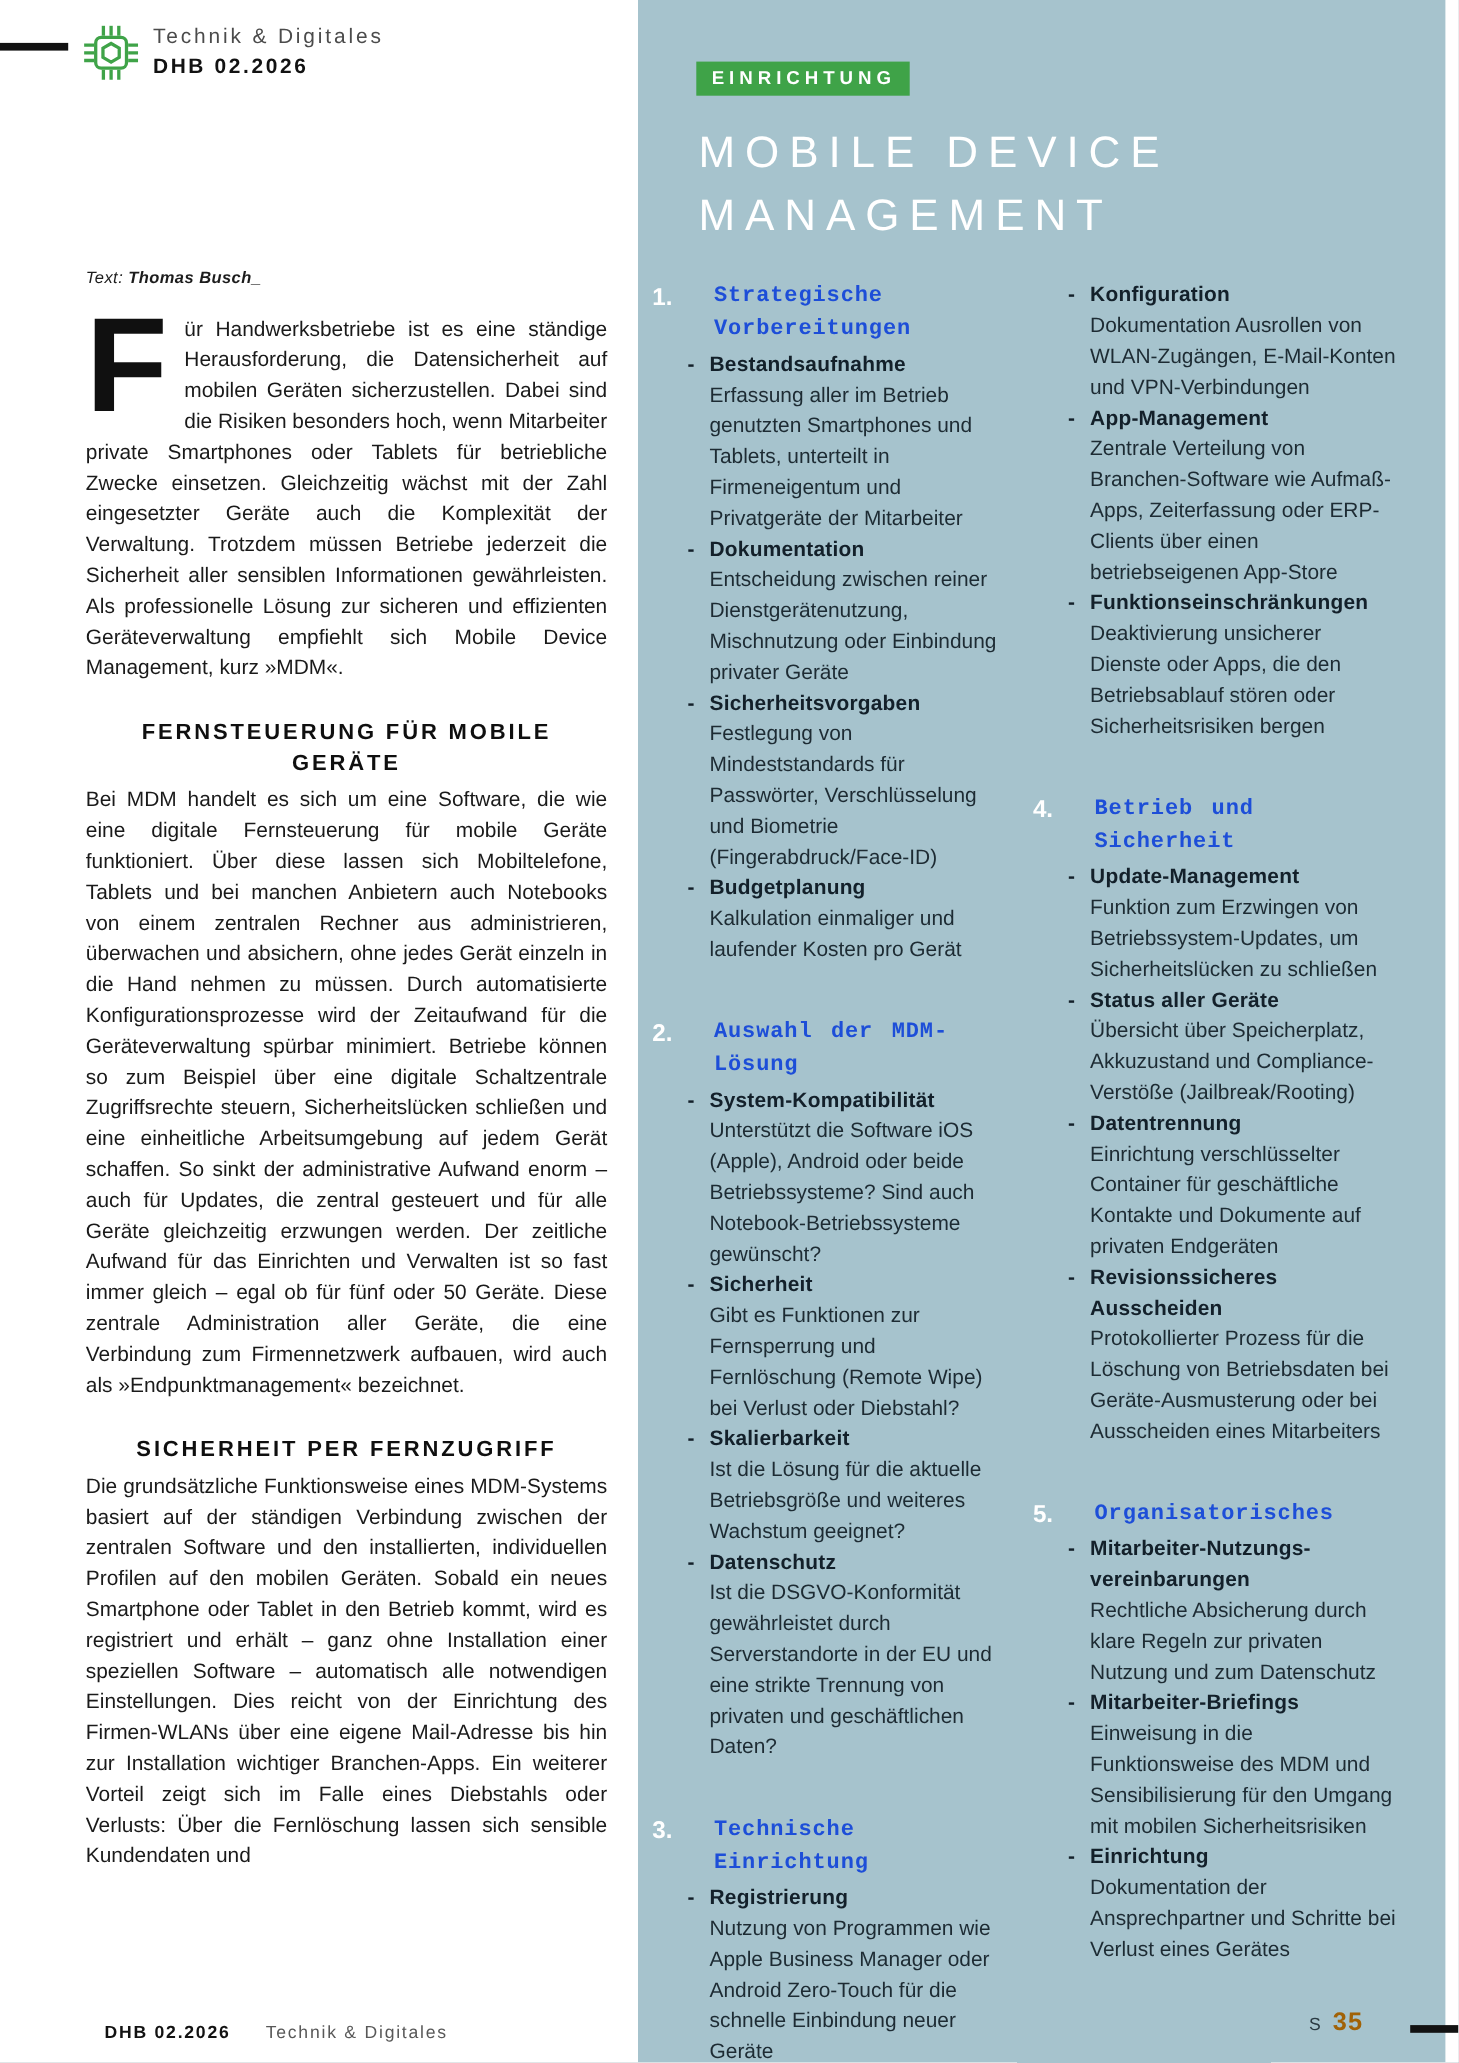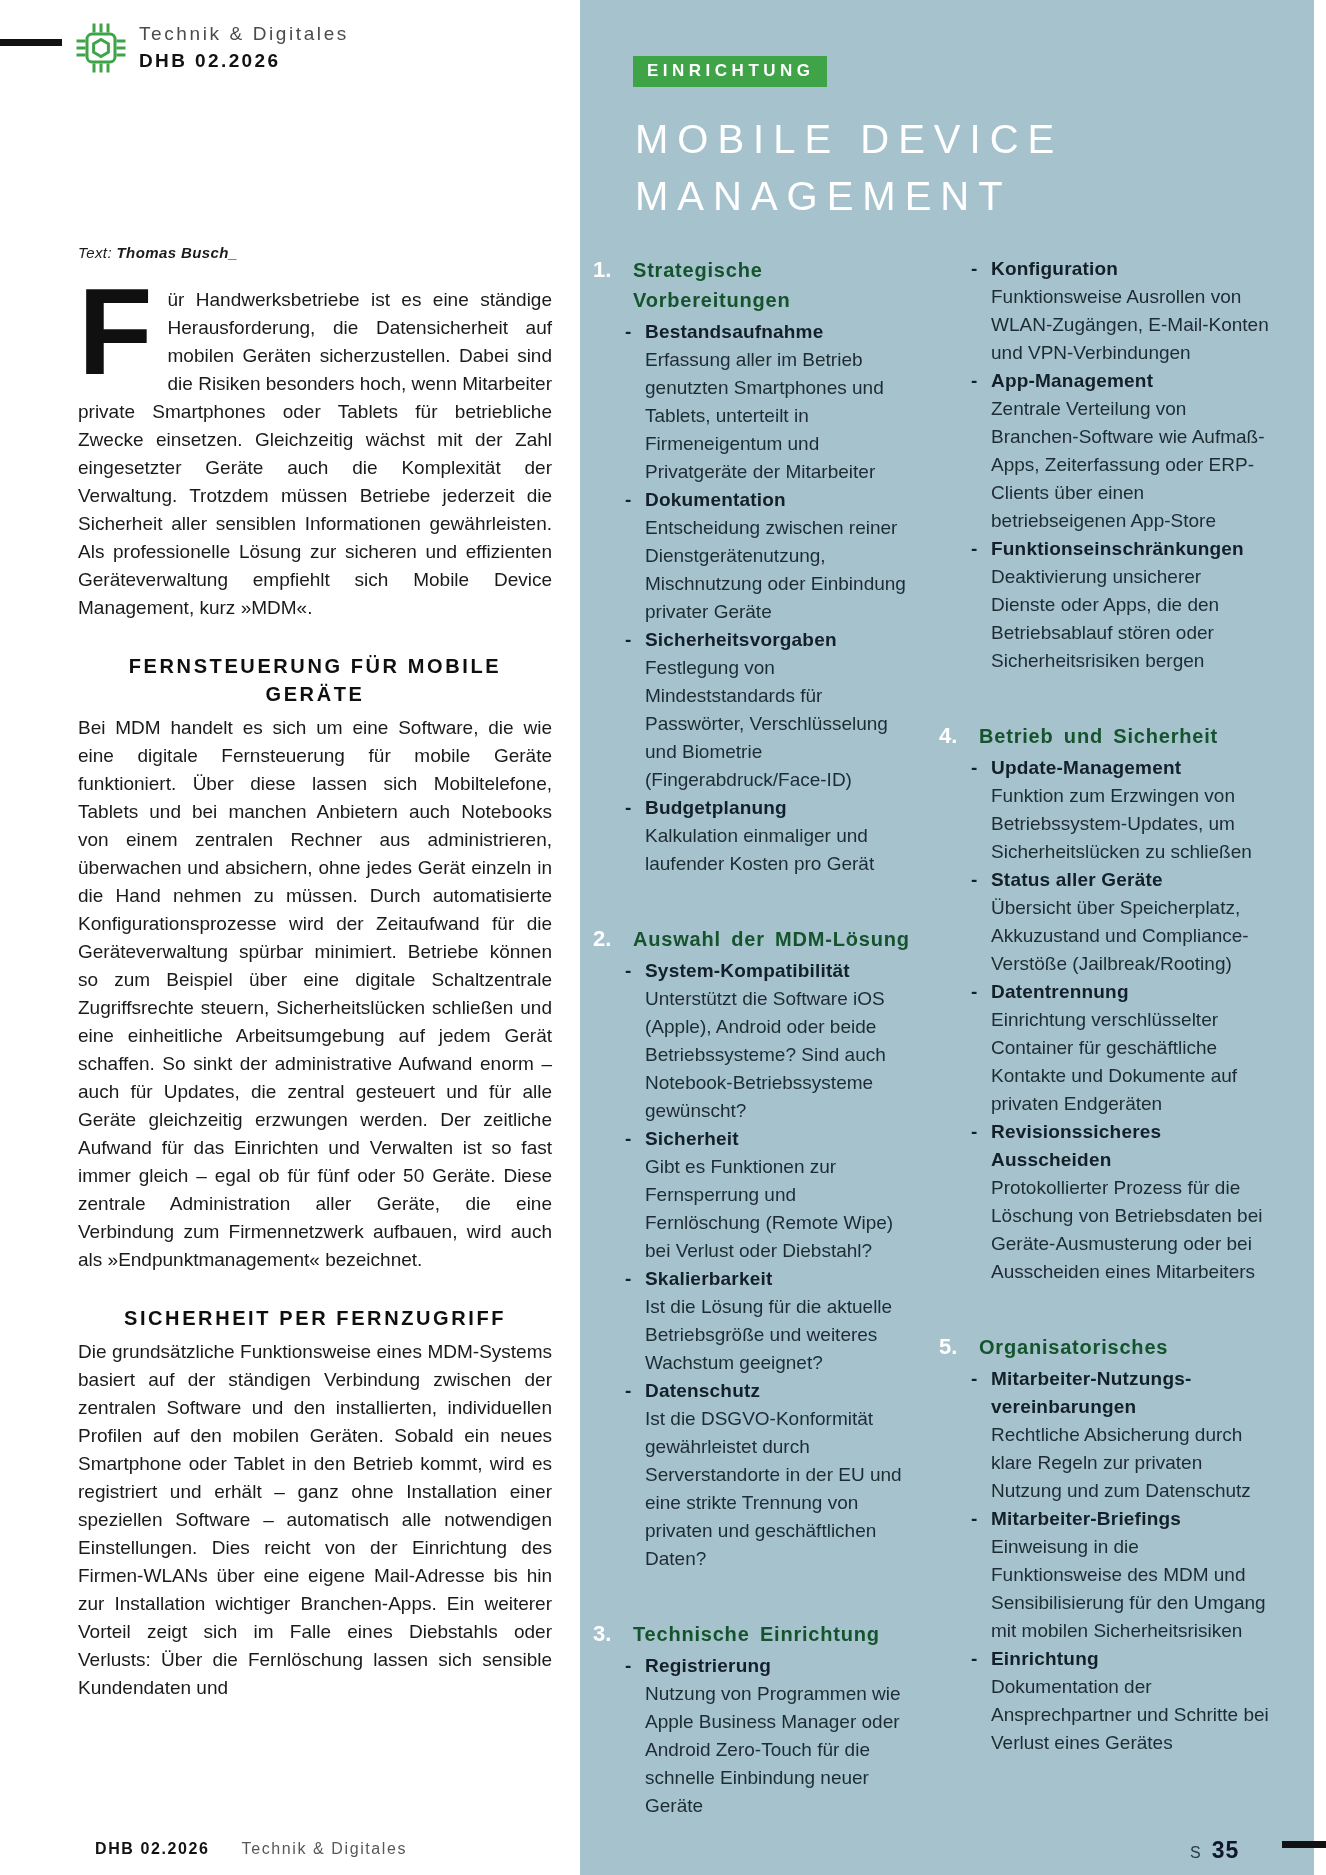--- a/index.html
+++ b/index.html
@@ -37,35 +37,35 @@
                letter-spacing:9px;line-height:57px;}
   .panel-title span{display:block;}
 
   .cols{display:flex;gap:24px;margin-left:-40px;margin-top:30px;}
   .col{flex:0 0 auto;}
   .col-a{width:322px;}
   .col-b{width:330px;}
 
   .sec{display:grid;grid-template-columns:40px 1fr;margin-bottom:46px;}
   .sec-num{grid-column:1;grid-row:1;font-weight:bold;font-size:22px;color:#ffffff;line-height:30px;}
-  .sec-title{grid-column:2;grid-row:1;font-weight:bold;font-size:20px;color:#14532d;
-             letter-spacing:.8px;word-spacing:4px;line-height:30px;margin:0 0 3px 0;}
+  .sec-title{grid-column:2;grid-row:1;font-weight:bold;font-size:20px;color:#1d4ed8;
+             letter-spacing:.8px;word-spacing:4px;line-height:30px;margin:0 0 3px 16px;font-family:Liberation Mono, monospace;}
   .sec-items{grid-column:2;grid-row:2;margin-left:-8px;}
   .item{position:relative;padding-left:20px;font-size:19px;line-height:28px;color:#1d2b33;}
   .item .dash{position:absolute;left:0;top:0;font-weight:bold;color:#13202a;}
   .item-title{display:block;font-weight:bold;color:#13202a;letter-spacing:.2px;}
   .item-desc{display:block;}
 
   
   .footer-left{position:absolute;left:95px;top:1840px;display:flex;gap:32px;align-items:baseline;font-size:16px;}
   .f-issue{font-weight:bold;letter-spacing:1.6px;color:#121212;}
   .f-section{color:#585858;letter-spacing:1.6px;}
   .pageno{position:absolute;left:1190px;top:1824px;display:flex;align-items:baseline;gap:10px;}
   .pageno .s{font-size:16px;color:#2a3a42;letter-spacing:1px;}
-  .pageno .n{font-size:23px;font-weight:bold;color:#0f172a;letter-spacing:1px;margin-top:13px;}
+  .pageno .n{font-size:23px;font-weight:bold;color:#a16207;letter-spacing:1px;}
 </style>
 </head>
 <body>
 
 <div class="page">
 
   <div class="crop-top"></div>
 
   <header class="brand">
     <span>
@@ -186,21 +186,21 @@
 
       </div>
 
       <div class="col col-b">
 
         <section class="sec">
           <div class="sec-items">
             <div class="item">
               <span class="dash">-</span>
               <span class="item-title">Konfiguration</span>
-              <span class="item-desc">Funktionsweise Ausrollen von WLAN-Zugängen, E-Mail-Konten und VPN-Verbindungen</span>
+              <span class="item-desc">Dokumentation Ausrollen von WLAN-Zugängen, E-Mail-Konten und VPN-Verbindungen</span>
             </div>
             <div class="item">
               <span class="dash">-</span>
               <span class="item-title">App-Management</span>
               <span class="item-desc">Zentrale Verteilung von Branchen-Software wie Aufmaß-Apps, Zeiterfassung oder ERP-Clients über einen betriebseigenen App-Store</span>
             </div>
             <div class="item">
               <span class="dash">-</span>
               <span class="item-title">Funktionseinschränkungen</span>
               <span class="item-desc">Deaktivierung unsicherer Dienste oder Apps, die den Betriebsablauf stören oder Sicherheitsrisiken bergen</span>

